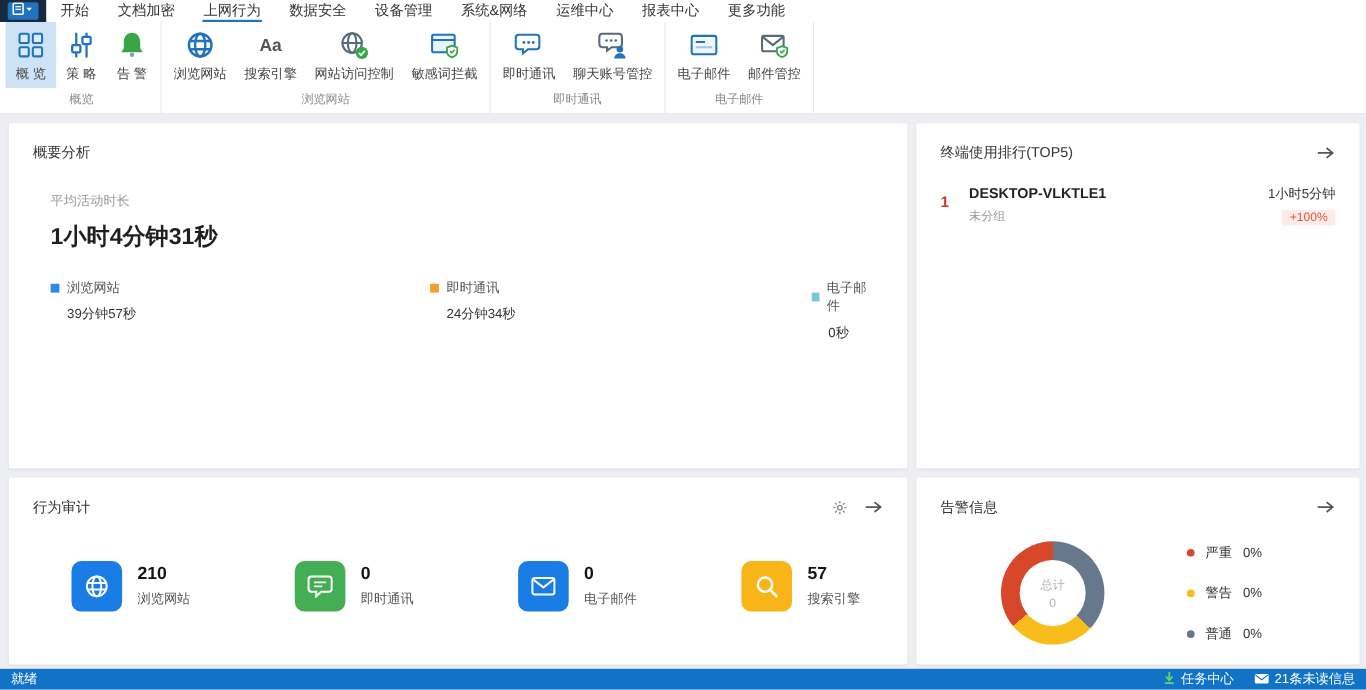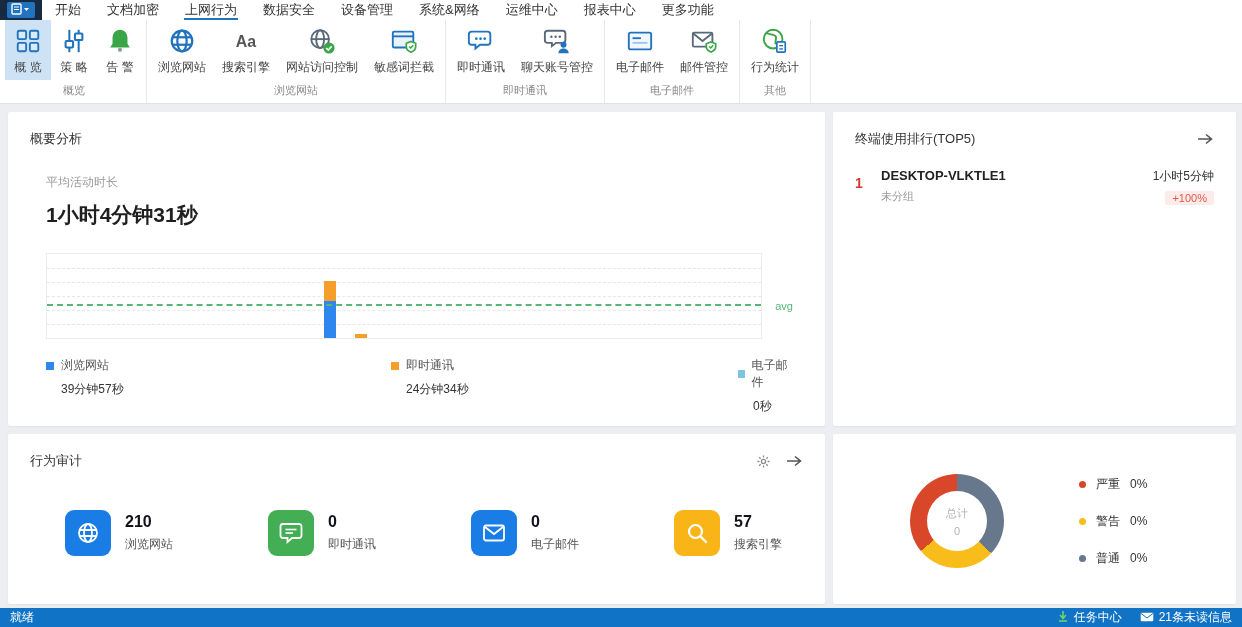--- a/index.html
+++ b/index.html
@@ -254,60 +254,31 @@
               <path d="M3.5 7l10 8 10-8" fill="none" stroke="#58697a" stroke-width="2"></path>
               <path d="M22.5 16l5 2v3.5c0 2.8-2.3 4.3-5 5.3-2.7-1-5-2.5-5-5.3V18z" fill="#fff" stroke="#3aa546" stroke-width="1.8"></path>
               <path d="M20.6 20.9l1.6 1.6 2.7-3" stroke="#3aa546" stroke-width="1.6" fill="none"></path>
             </svg>
           </span>
           <span class="rlabel">邮件管控</span>
         </div>
       </div>
       <div class="rgroup-name">电子邮件</div>
     </div>
-    <div class="rgroup">
-      <div class="rgroup-buttons">
-        <div class="rbtn">
-          <span class="ricon">
-            <svg viewBox="0 0 30 30" width="28" height="28">
-              <circle cx="13" cy="13" r="10" fill="none" stroke="#3aa546" stroke-width="2"></circle>
-              <path d="M6 6.5c3 2 9 1 10 4s-2 5 0 8" fill="none" stroke="#3aa546" stroke-width="2"></path>
-              <rect x="17" y="16" width="9" height="11" rx="1" fill="#fff" stroke="#2173bd" stroke-width="1.8"></rect>
-              <line x1="19.5" y1="20" x2="23.5" y2="20" stroke="#2173bd" stroke-width="1.5"></line>
-              <line x1="19.5" y1="23.5" x2="23.5" y2="23.5" stroke="#2173bd" stroke-width="1.5"></line>
-            </svg>
-          </span>
-          <span class="rlabel">行为统计</span>
-        </div>
-      </div>
-      <div class="rgroup-name">其他</div>
-    </div>
   </div>
 
 <div class="main">
 
   <section class="panel">
     <div class="panel-head">
       <span class="panel-title">概要分析</span>
     </div>
     <div class="avg-label">平均活动时长</div>
     <div class="avg-value">1小时4分钟31秒</div>
     <div class="chart-wrap">
-      <div class="plot">
-          <div class="gline" style="top: 16.6667%;"></div>
-          <div class="gline" style="top: 33.3333%;"></div>
-          <div class="gline" style="top: 50%;"></div>
-          <div class="gline" style="top: 66.6667%;"></div>
-          <div class="gline" style="top: 83.3333%;"></div>
-          <div class="bar" style="left: 38.7931%; bottom: 0%; height: 44.4444%; background: rgb(46, 134, 238);"></div>
-          <div class="bar" style="left: 38.7931%; bottom: 44.4444%; height: 23.3333%; background: rgb(245, 158, 44);"></div>
-          <div class="bar" style="left: 43.1034%; bottom: 0%; height: 4.44444%; background: rgb(245, 158, 44);"></div>
-          <div class="avgline" style="bottom: 37.7778%; border-color: rgb(87, 181, 118);"></div>
-          <span class="avg-tag" style="bottom: 37.7778%; color: rgb(87, 181, 118);">avg</span>
-        </div>
     </div>
     <div class="chart-legend">
         <div class="cl-item" style="left: 0px;">
           <div class="cl-top">
             <span class="cl-marker" style="background: rgb(46, 134, 238);"></span>
             <span>浏览网站</span>
           </div>
           <div class="cl-value">39分钟57秒</div>
         </div>
         <div class="cl-item" style="left: 345px;">
@@ -420,20 +391,30 @@
           </div>
           <div>
             <div class="stat-num">57</div>
             <div class="stat-label">搜索引擎</div>
           </div>
         </div>
       </div>
   </section>
 
   <section class="panel">
+    <div class="panel-head">
+      <span class="panel-title">告警信息</span>
+      <span class="head-icons">
+        <span class="icon-btn">
+          <svg viewBox="0 0 18 14" width="18" height="14">
+              <path d="M2 7h13M10 2.5L15.5 7 10 11.5" fill="none" stroke="#555" stroke-width="1.6"></path>
+            </svg>
+        </span>
+      </span>
+    </div>
     <div class="alert-body">
       <div class="donut" style="background: conic-gradient(rgb(103, 120, 140) 0deg, rgb(103, 120, 140) 133.2deg, rgb(248, 189, 27) 133.2deg, rgb(248, 189, 27) 230.4deg, rgb(217, 71, 43) 230.4deg, rgb(217, 71, 43) 360deg);">
         <div class="donut-center">
           <span>总计</span>
           <span>0</span>
         </div>
       </div>
       <div class="alert-legend">
           <div class="al-item">
             <span class="al-dot" style="background: rgb(217, 71, 43);"></span>

